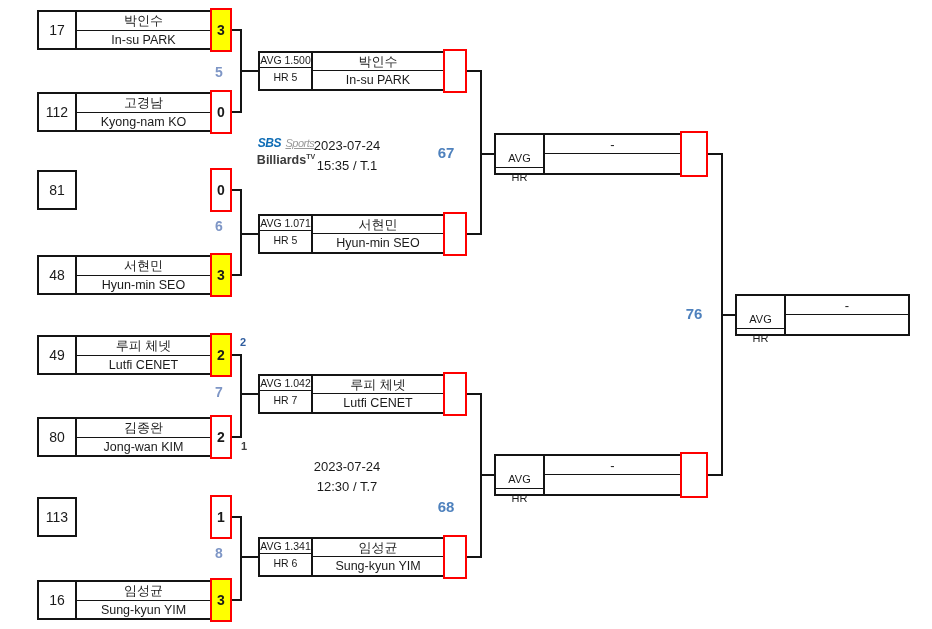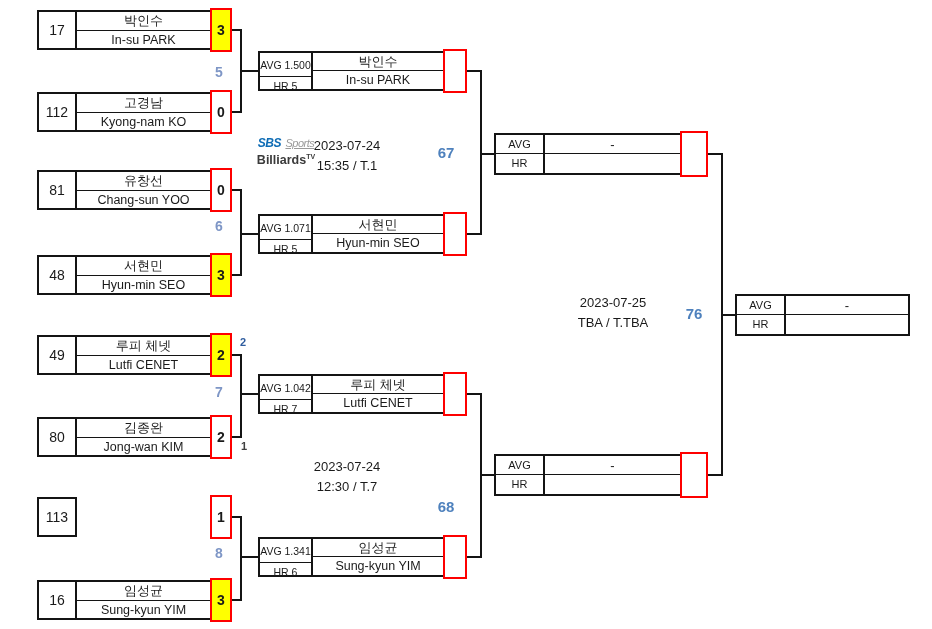--- a/index.html
+++ b/index.html
@@ -14,33 +14,33 @@
   .names { position:absolute; left:40px; top:0; width:133px; height:40px;
            border-top:2px solid #141414; border-bottom:2px solid #141414; background:#fff; }
   .nk { height:19px; border-bottom:1px solid #141414; display:flex; align-items:center; justify-content:center; font-size:13px; }
   .ne { height:17px; display:flex; align-items:center; justify-content:center; font-size:12.5px; }
   .score { position:absolute; left:173px; top:-2px; width:22px; height:44px; border:2px solid #fe0000;
            display:flex; align-items:center; justify-content:center; font-weight:bold; font-size:14px; background:#fff; }
 
   
   .r2box { position:absolute; left:258px; width:209px; height:40px; }
   .lblcol { position:absolute; left:0; top:0; width:55px; height:40px; border:2px solid #141414; background:#fff; }
-  .lt { height:24px; border-bottom:1px solid #141414; display:flex; align-items:center; justify-content:center; font-size:10.5px;text-align:center; }
+  .lt { height:15px; border-bottom:1px solid #141414; display:flex; align-items:center; justify-content:center; font-size:10.5px;text-align:center; }
   .lb { height:17px; display:flex; align-items:center; justify-content:center; font-size:10.5px; }
   .names2 { position:absolute; left:55px; top:0; width:130px; height:40px;
             border-top:2px solid #141414; border-bottom:2px solid #141414; background:#fff; }
   .nk2 { height:18px; border-bottom:1px solid #141414; display:flex; align-items:center; justify-content:center; font-size:13px; }
   .ne2 { height:17px; display:flex; align-items:center; justify-content:center; font-size:12.5px; }
   .score2 { position:absolute; left:185px; top:-2px; width:24px; height:44px; border:2px solid #fe0000; background:#fff; }
 
   
   .sfbox { position:absolute; left:494px; width:214px; height:42px; }
   .finbox { position:absolute; left:735px; width:175px; height:42px; }
   .lblcol3 { position:absolute; left:0; top:0; width:51px; height:42px; border:2px solid #141414; background:#fff; }
-  .lt3 { height:19px; border-bottom:1px solid #141414; display:flex; align-items:center; justify-content:center; font-size:11px; }
+  .lt3 { height:19px; border-bottom:1px solid #141414; display:flex; align-items:center; justify-content:center; font-size:11px;margin-top:14px; }
   .lb3 { height:18px; display:flex; align-items:center; justify-content:center; font-size:11px; }
   .names3 { position:absolute; left:51px; top:0; width:135px; height:42px;
             border-top:2px solid #141414; border-bottom:2px solid #141414; background:#fff; }
   .names3f { position:absolute; left:51px; top:0; width:124px; height:42px;
              border-top:2px solid #141414; border-bottom:2px solid #141414; border-right:2px solid #141414; background:#fff; }
   .nk3 { height:19px; border-bottom:1px solid #141414; display:flex; align-items:center; justify-content:center; font-size:13px; }
   .ne3 { height:18px; display:flex; align-items:center; justify-content:center; font-size:12.5px; }
   .score3 { position:absolute; left:186px; top:-2px; width:28px; height:46px; border:2px solid #fe0000; background:#fff; }
 
   
@@ -77,24 +77,20 @@
     <div class="seed">112</div>
     <div class="names">
       <div class="nk">고경남</div>
       <div class="ne">Kyong-nam KO</div>
     </div>
     <div class="score" style="background-color: rgb(255, 255, 255);">0</div>
   </div>
 
   <div class="r1box" style="top:170px">
     <div class="seed">81</div>
-    <div class="names">
-      <div class="nk">유창선</div>
-      <div class="ne">Chang-sun YOO</div>
-    </div>
     <div class="score" style="background-color: rgb(255, 255, 255);">0</div>
   </div>
 
   <div class="r1box" style="top:255px">
     <div class="seed">48</div>
     <div class="names">
       <div class="nk">서현민</div>
       <div class="ne">Hyun-min SEO</div>
     </div>
     <div class="score" style="background-color: rgb(255, 255, 0);">3</div>
@@ -233,24 +229,20 @@
     <div>15:35 / T.1</div>
   </div>
   <div class="mn-b" style="left: 432px; top: 144px; color: rgb(78, 129, 189);">67</div>
 
   <div class="dt" style="left:292px;top:457px">
     <div>2023-07-24</div>
     <div>12:30 / T.7</div>
   </div>
   <div class="mn-b" style="left: 432px; top: 466px; color: rgb(78, 129, 189); margin-top: 32px;">68</div>
 
-  <div class="dt" style="left:558px;top:293px">
-    <div>2023-07-25</div>
-    <div>TBA / T.TBA</div>
-  </div>
   <div class="mn-b" style="left: 680px; top: 305px; color: rgb(78, 129, 189);">76</div>
 
   <div class="ln" style="left: 232px; top: 29px; width: 10px; height: 2px; background-color: rgb(20, 20, 20);"></div>
   <div class="ln" style="left: 232px; top: 111px; width: 10px; height: 2px; background-color: rgb(20, 20, 20);"></div>
   <div class="ln" style="left: 240px; top: 29px; width: 2px; height: 84px; background-color: rgb(20, 20, 20);"></div>
   <div class="ln" style="left: 240px; top: 70px; width: 18px; height: 2px; background-color: rgb(20, 20, 20);"></div>
 
   <div class="ln" style="left: 232px; top: 189px; width: 10px; height: 2px; background-color: rgb(20, 20, 20);"></div>
   <div class="ln" style="left: 232px; top: 274px; width: 10px; height: 2px; background-color: rgb(20, 20, 20);"></div>
   <div class="ln" style="left: 240px; top: 189px; width: 2px; height: 87px; background-color: rgb(20, 20, 20);"></div>

